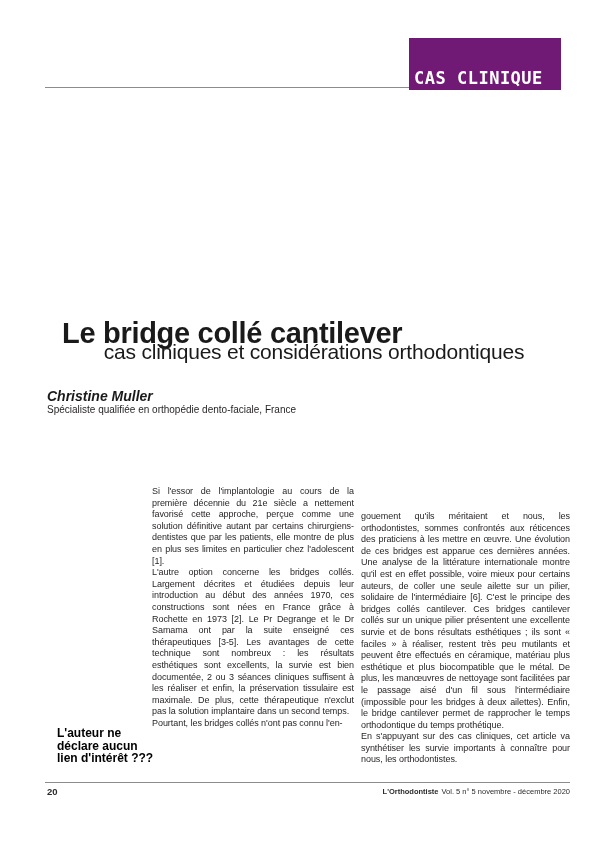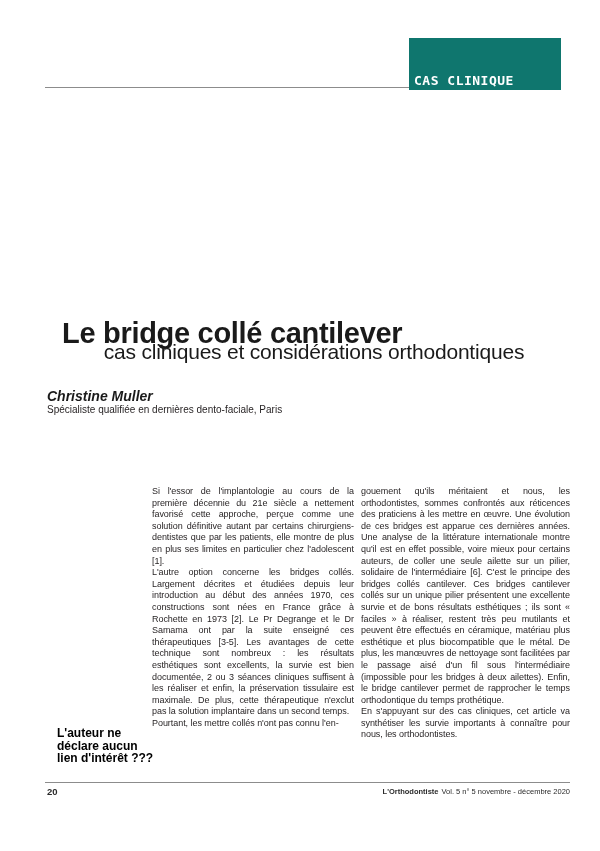--- a/index.html
+++ b/index.html
@@ -3,24 +3,24 @@
 <meta charset="utf-8">
 <style>
   html,body{margin:0;padding:0;}
   body{
     width:600px;height:851px;position:relative;background:#ffffff;
     font-family:"Liberation Sans",sans-serif;color:#231f20;overflow:hidden;
   }
   
   .badge{
     position:absolute;left:409px;top:38px;width:152px;height:52px;
-    background:#0f766e;color:#ffffff;
+    background:#701a75;color:#ffffff;
     display:flex;align-items:flex-end;justify-content:flex-start;
     font-family:"DejaVu Sans Mono",monospace;font-weight:bold;
-    font-size:13px;letter-spacing:0.5px;line-height:1;
+    font-size:17px;letter-spacing:0.5px;line-height:1;
     padding:0 0 3px 5px;box-sizing:border-box;white-space:nowrap;
   }
   .rule-top{
     position:absolute;left:45px;top:87px;width:364px;height:0;
     border-top:1px solid #8c8c8c;
   }
   
   .title{
     position:absolute;left:46px;top:301px;width:520px;
     font-size:29px;font-weight:bold;letter-spacing:-0.3px;line-height:1.15;
@@ -41,21 +41,21 @@
     font-size:10px;color:#231f20;
   }
   
   .col{
     position:absolute;top:486px;
     font-size:9px;line-height:11.6px;letter-spacing:-0.05px;
     text-align:justify;color:#231f20;
   }
   .col p{margin:0;padding:0;}
   .col-left{left:152px;width:202px;}
-  .col-right{left:361px;width:209px;}
+  .col-right{left:361px;width:209px;margin-top:25px;}
   
   .disclosure{
     position:absolute;left:57px;top:727px;width:104px;
     font-size:12px;font-weight:bold;line-height:12.5px;color:#000000;
   }
   
   .rule-bottom{
     position:absolute;left:45px;top:782px;width:525px;height:0;
     border-top:1px solid #8c8c8c;
   }
@@ -72,26 +72,26 @@
 </head>
 <body>
 
 <div class="badge">CAS CLINIQUE</div>
 <div class="rule-top"></div>
 
 <h1 class="title" style="margin:16px;">Le bridge collé cantilever</h1>
 <h2 class="subtitle" style="margin:0;">cas cliniques et considérations orthodontiques</h2>
 
 <div class="author">Christine Muller</div>
-<div class="affiliation">Spécialiste qualifiée en dernières dento-faciale, Paris</div>
+<div class="affiliation">Spécialiste qualifiée en orthopédie dento-faciale, France</div>
 
 <div class="col col-left">
   <p>Si l'essor de l'implantologie au cours de la première décennie du 21e siècle a nettement favorisé cette approche, perçue comme une solution définitive autant par certains chirurgiens-dentistes que par les patients, elle montre de plus en plus ses limites en particulier chez l'adolescent [1].</p>
   <p>L'autre option concerne les bridges collés. Largement décrites et étudiées depuis leur introduction au début des années 1970, ces constructions sont nées en France grâce à Rochette en 1973 [2]. Le Pr Degrange et le Dr Samama ont par la suite enseigné ces thérapeutiques [3-5]. Les avantages de cette technique sont nombreux : les résultats esthétiques sont excellents, la survie est bien documentée, 2 ou 3 séances cliniques suffisent à les réaliser et enfin, la préservation tissulaire est maximale. De plus, cette thérapeutique n'exclut pas la solution implantaire dans un second temps.</p>
-  <p>Pourtant, les mettre collés n'ont pas connu l'en-</p>
+  <p>Pourtant, les bridges collés n'ont pas connu l'en-</p>
 </div>
 
 <div class="col col-right">
   <p>gouement qu'ils méritaient et nous, les orthodontistes, sommes confrontés aux réticences des praticiens à les mettre en œuvre. Une évolution de ces bridges est apparue ces dernières années. Une analyse de la littérature internationale montre qu'il est en effet possible, voire mieux pour certains auteurs, de coller une seule ailette sur un pilier, solidaire de l'intermédiaire [6]. C'est le principe des bridges collés cantilever. Ces bridges cantilever collés sur un unique pilier présentent une excellente survie et de bons résultats esthétiques ; ils sont « faciles » à réaliser, restent très peu mutilants et peuvent être effectués en céramique, matériau plus esthétique et plus biocompatible que le métal. De plus, les manœuvres de nettoyage sont facilitées par le passage aisé d'un fil sous l'intermédiaire (impossible pour les bridges à deux ailettes). Enfin, le bridge cantilever permet de rapprocher le temps orthodontique du temps prothétique.</p>
   <p>En s'appuyant sur des cas cliniques, cet article va synthétiser les survie importants à connaître pour nous, les orthodontistes.</p>
 </div>
 
 <div class="disclosure">L'auteur ne déclare aucun lien d'intérêt ???</div>
 
 <div class="rule-bottom"></div>

